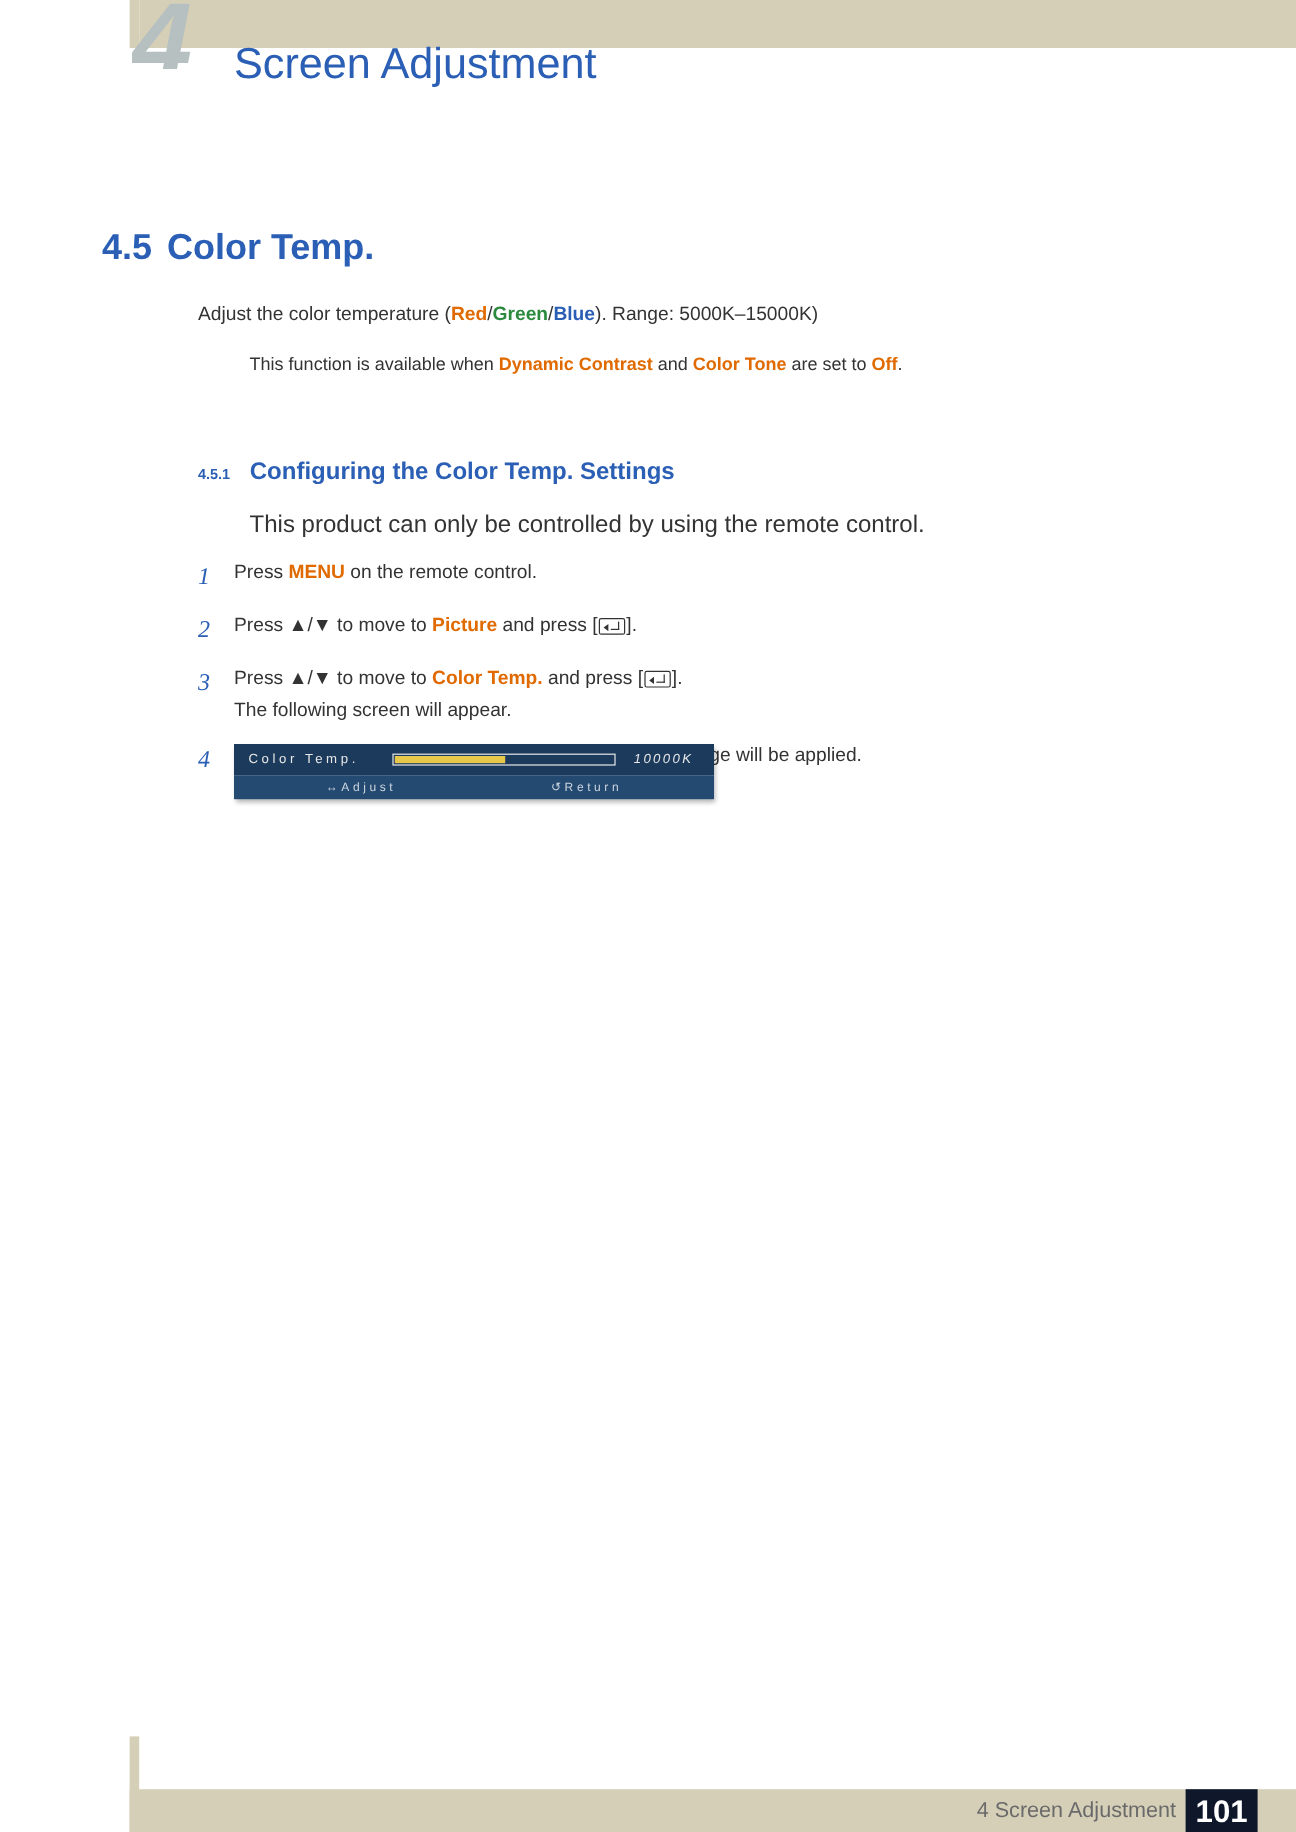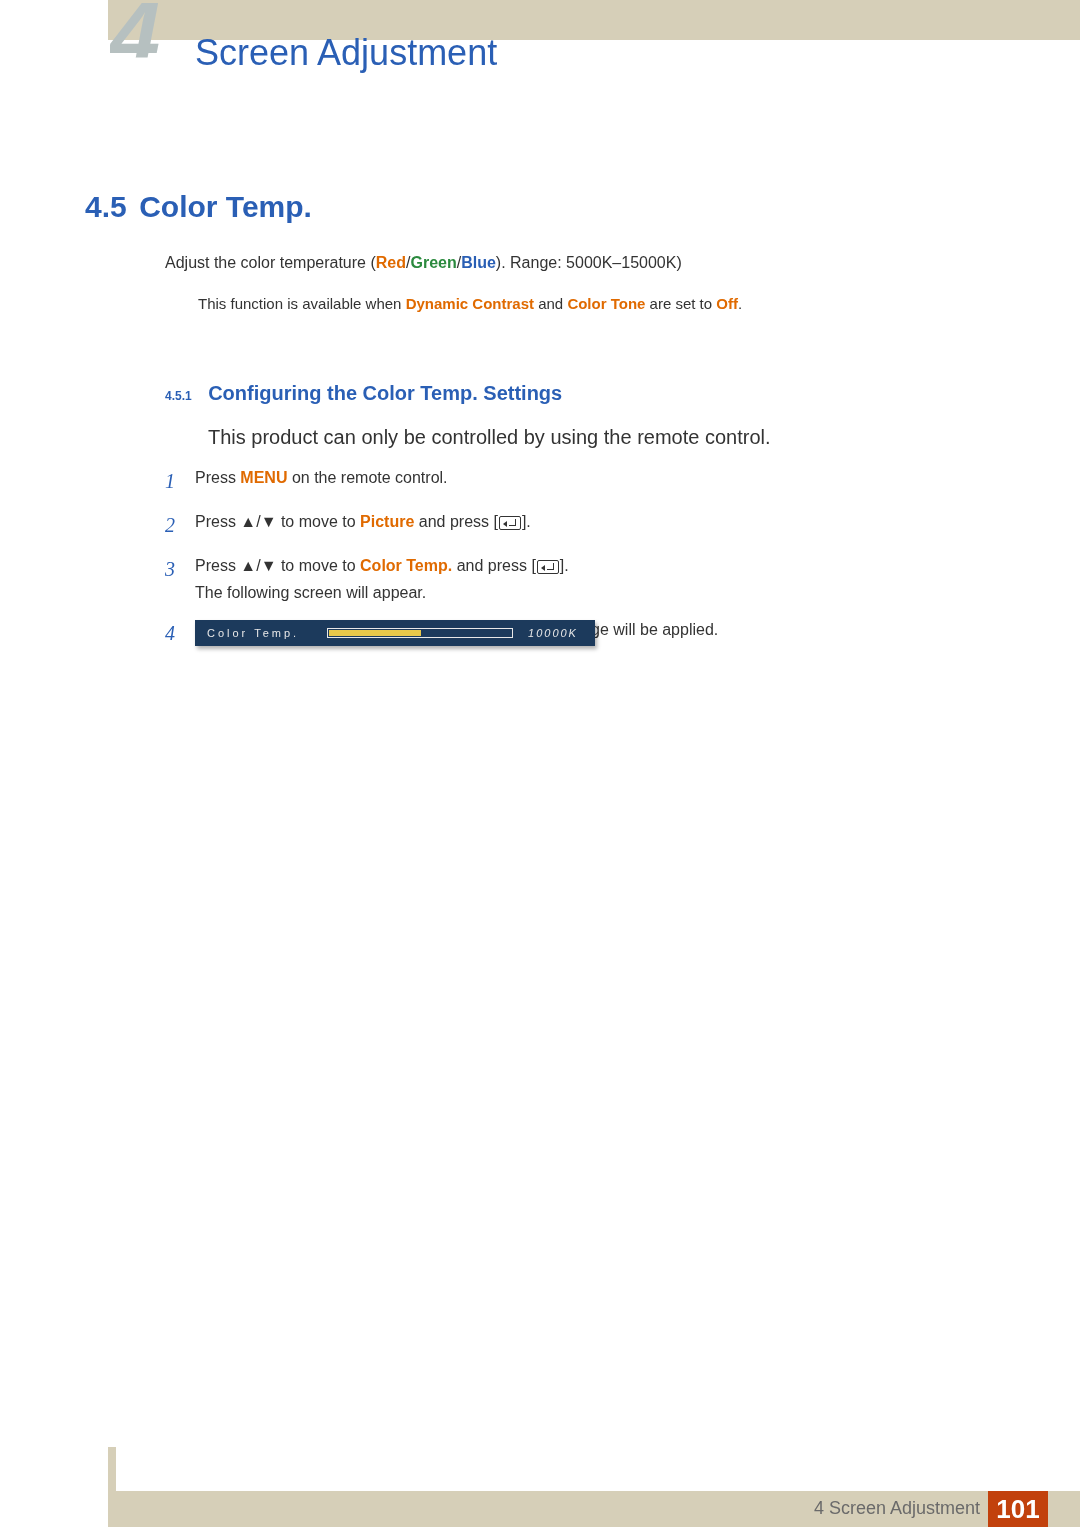--- a/index.html
+++ b/index.html
@@ -71,21 +71,21 @@
     position: absolute;
     left: 165px;
     top: 254px;
     font-size: 16px;
   }
   .highlight-red { color: #e06a00; font-weight: bold; }
   .highlight-green { color: #2b8a3e; font-weight: bold; }
   .highlight-blue { color: #2a5fb5; font-weight: bold; }
   .note-block {
     position: absolute;
-    left: 198px;
+    left: 208px;
     top: 290px;
     font-size: 15px;
     line-height: 1.9;
   }
   .subsection-row {
     position: absolute;
     left: 165px;
     top: 382px;
   }
   .subsection-num {
@@ -222,21 +222,21 @@
     font-size: 18px;
     color: #6a6a6a;
     margin-left: 40px;
   }
   .page-num-box {
     position: absolute;
     right: 32px;
     bottom: 0;
     width: 60px;
     height: 36px;
-    background: #c2410c;
+    background: #0f172a;
     color: #fff;
     font-size: 26px;
     font-weight: bold;
     text-align: center;
     line-height: 36px;
   }
 </style>
 </head>
 <body>
 
@@ -298,20 +298,24 @@
 <div class="screenshot">
   <div class="ss-top">
     <div class="ss-label">Color Temp.</div>
     <div class="ss-bar-wrap">
       <div class="ss-bar-outer">
         <div class="ss-bar-fill"></div>
       </div>
     </div>
     <div class="ss-value">10000K</div>
   </div>
+  <div class="ss-bottom">
+    <span>↔<span>Adjust</span></span>
+    <span>↺<span>Return</span></span>
+  </div>
 </div>
 
 <div class="footer-sidebar"></div>
 <div class="footer"></div>
 <div class="footer-text">
   <span>4</span>
   <span>Screen Adjustment</span>
 </div>
 <div class="page-num-box">101</div>
 

